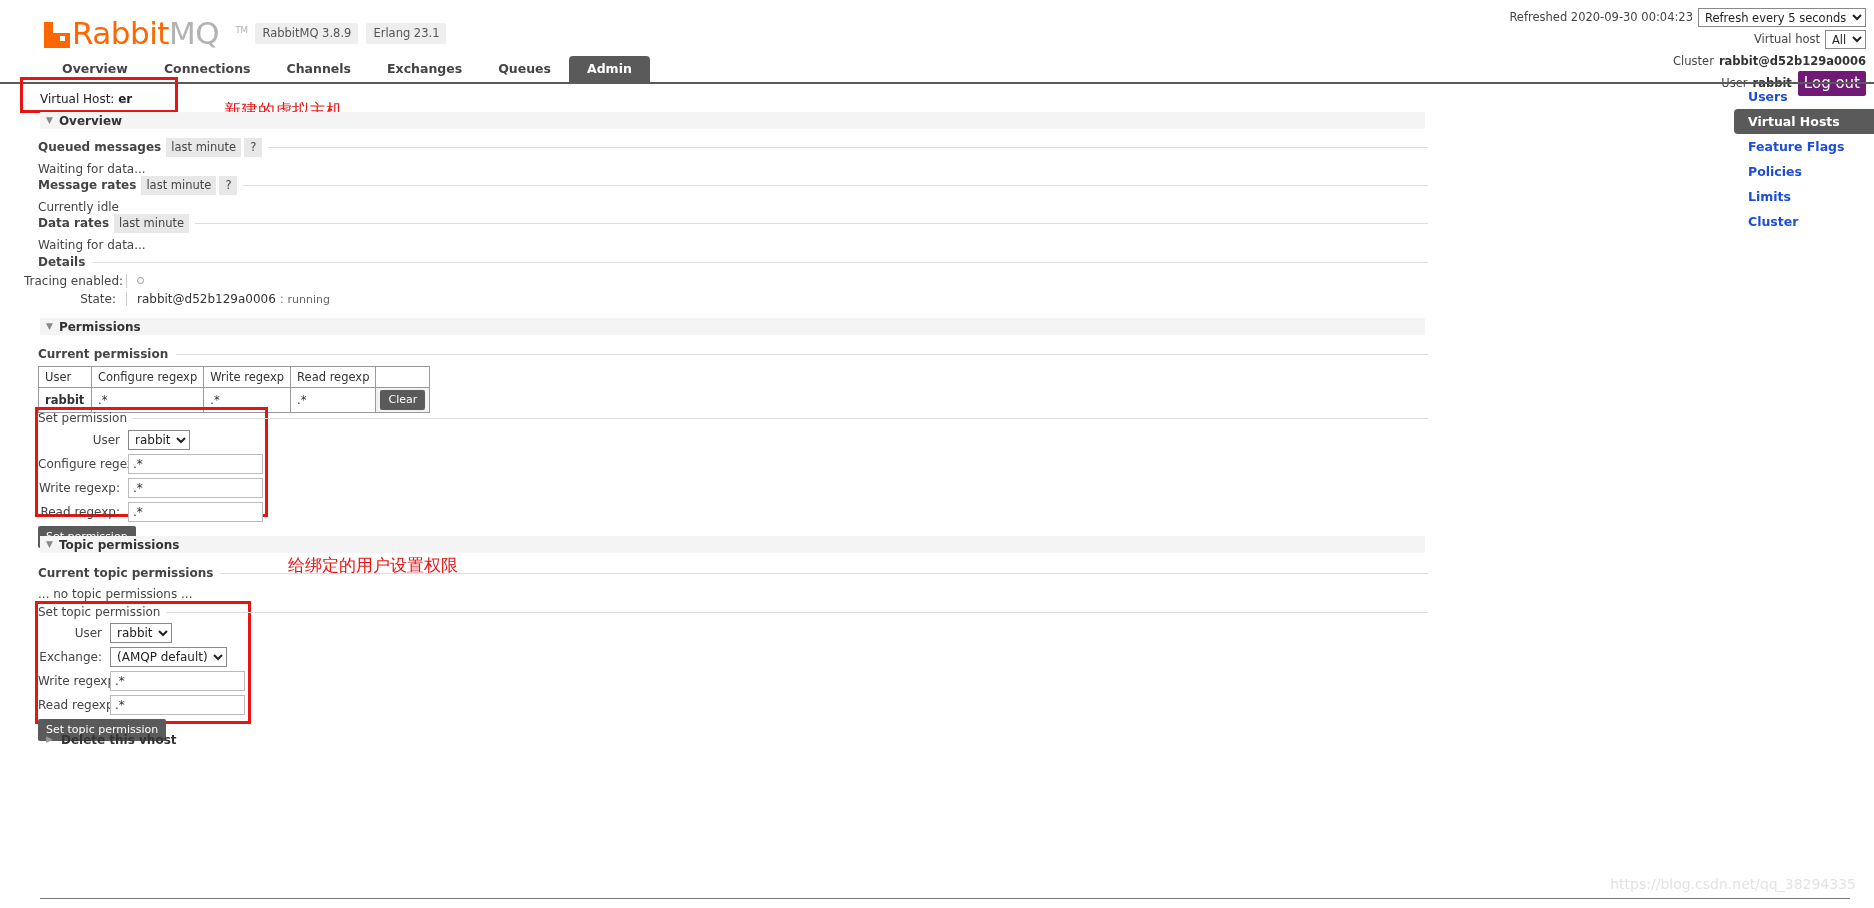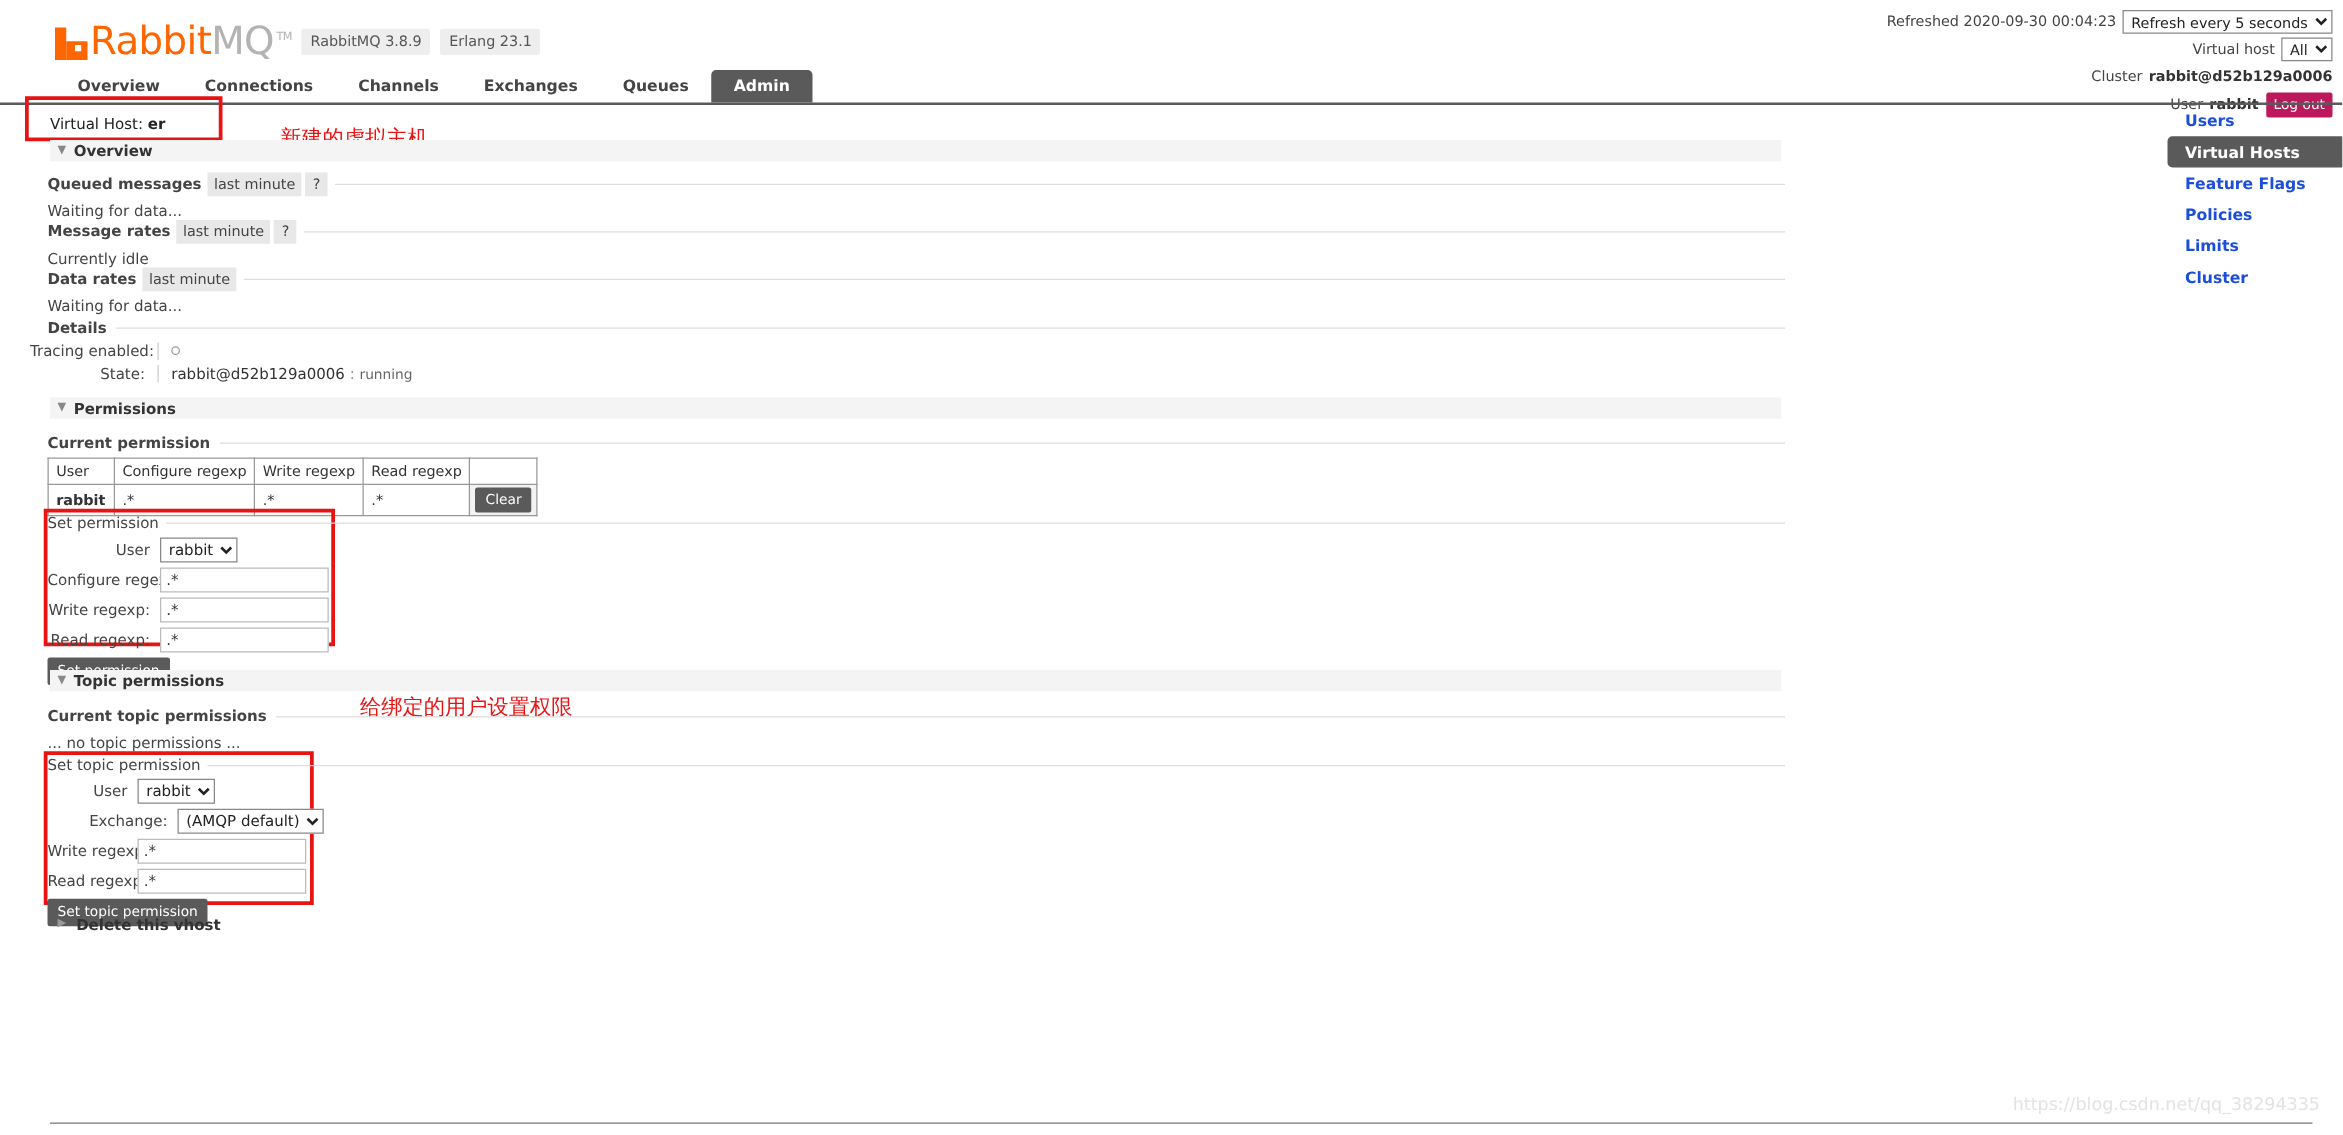--- a/index.html
+++ b/index.html
@@ -60,21 +60,21 @@
     line-height: 30px;
     font-weight: 400;
     letter-spacing: -0.5px;
   }
   .logo-rabbit { color: #f60; }
   .logo-mq { color: #b3b3b3; }
   .logo-tm {
     color: #b3b3b3;
     font-size: 9px;
     vertical-align: super;
-    margin-left: 2px;
+    margin-left: 16px;
   }
   .ver-pill {
     display: inline-block;
     background: #eeeeee;
     color: #555;
     font-size: 11.5px;
     padding: 3px 7px 4px 7px;
     border-radius: 2px;
     margin-left: 8px;
     position: relative;
@@ -103,23 +103,23 @@
   select.hr-select {
     font-family: "DejaVu Sans", "Liberation Sans", sans-serif;
     font-size: 11.5px;
     padding: 1px 2px;
     border: 1px solid #888;
     background: #fff;
     color: #222;
     height: 19px;
   }
   .logout-btn {
-    background: #be185d;
+    background: #701a75;
     color: #ffffff;
-    font-size: 11px;
+    font-size: 15px;
     padding: 3px 6px 4px 6px;
     border: none;
     border-radius: 2px;
     margin-left: 6px;
     font-family: "DejaVu Sans", "Liberation Sans", sans-serif;
     cursor: pointer;
   }
 
   
   #nav {
@@ -609,21 +609,21 @@
   </div>
 
   <div class="form-grid" style="left:38px; top:539px;">
     <div class="fg-row">
       <span class="fg-label" style="width:64px;">User</span>
       <select class="fg-select">
         <option>rabbit</option>
       </select>
     </div>
     <div class="fg-row">
-      <span class="fg-label" style="width:64px;padding-left:32px;">Exchange:</span>
+      <span class="fg-label" style="width:64px;">Exchange:</span>
       <select class="fg-select">
         <option>(AMQP default)</option>
       </select>
     </div>
     <div class="fg-row">
       <span class="fg-label" style="width:64px;">Write regexp:</span>
       <input class="fg-input" style="width: 125px;" value=".*">
     </div>
     <div class="fg-row">
       <span class="fg-label" style="width:64px;">Read regexp:</span>

